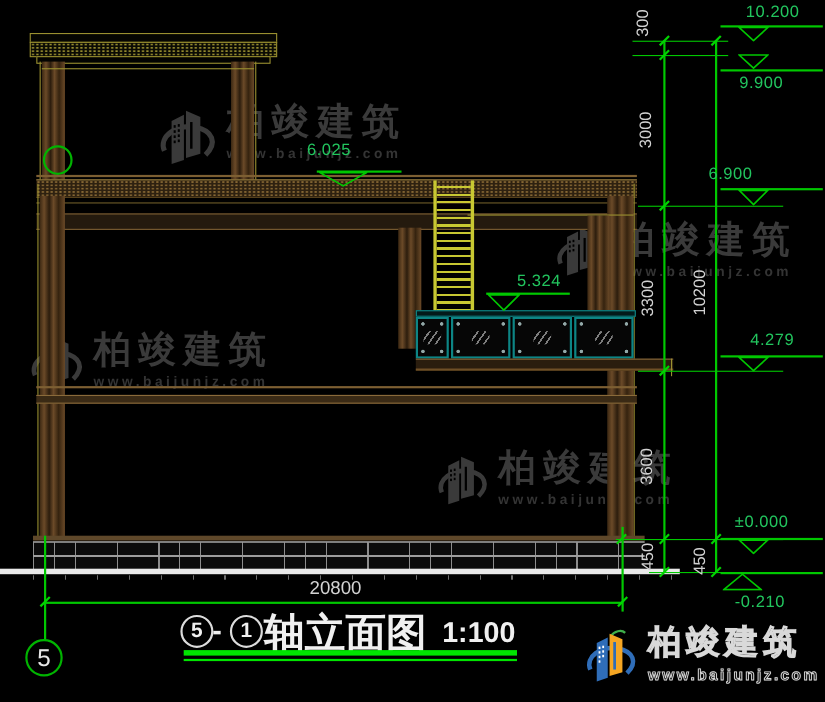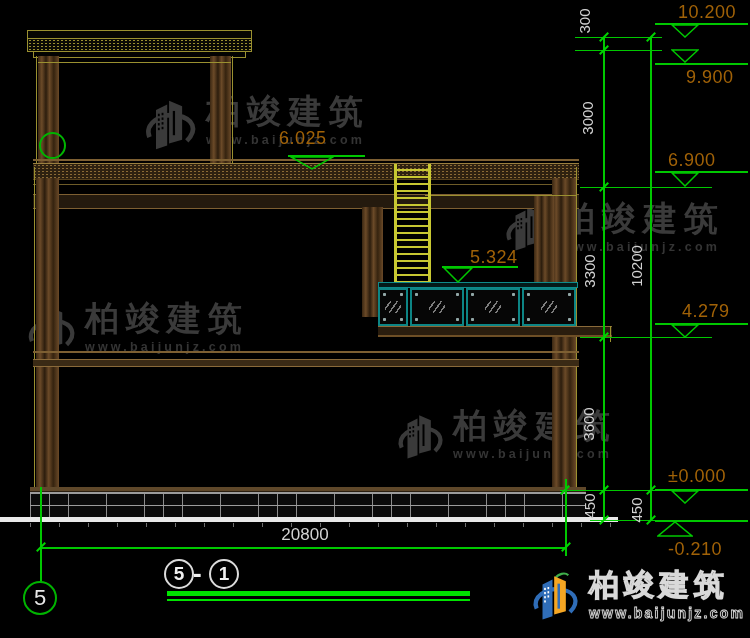--- a/index.html
+++ b/index.html
@@ -4,21 +4,21 @@
 <style>
   html,body{margin:0;padding:0;background:#000;}
   #sheet{position:relative;width:750px;height:638px;background:#000;overflow:hidden;
          font-family:"Liberation Sans",sans-serif;}
   .a{position:absolute;}
   
   .gl{position:absolute;background:#00c800;}
   .tick{position:absolute;width:12px;height:2px;background:#00d400;transform:rotate(-45deg);}
   .vdim{position:absolute;width:46px;height:16px;line-height:16px;text-align:center;
         color:#d2d2d2;font-size:15px;transform:rotate(-90deg);white-space:nowrap;}
-  .lvl{position:absolute;color:#a16207;font-size:18px;letter-spacing:.5px;white-space:nowrap;}
+  .lvl{position:absolute;color:#22c55e;font-size:15px;letter-spacing:.5px;white-space:nowrap;}
   .dimtxt{position:absolute;color:#d2d2d2;font-size:17px;text-align:center;}
   
   .brown{background:linear-gradient(90deg,#3a2712 0%,#6b4a28 18%,#2c1d0d 38%,#6b4a28 55%,#35230f 75%,#6b4a28 100%);}
   .oline{background:#9a9030;}
   .tanline{background:#7d5f32;}
   .stipple-roof{background-color:#0b0b04;
     background-image:radial-gradient(#9a9030 0.8px,transparent 1.3px);
     background-size:4px 3px;border:1px solid #9a9030;}
   .stipple-slab{background-color:#2e2110;
     background-image:radial-gradient(#8a6a35 0.8px,transparent 1.3px);
@@ -226,23 +226,23 @@
   <div class="lvl" style="left:678px;top:2px;">10.200</div>
   <div class="gl" style="left:655px;top:23px;width:93px;height:1.5px;"></div>
   <svg class="a" style="left:671px;top:24px;" width="28" height="14">
       <path d="M1 1 L27 1 L14 13 Z" fill="none" stroke="#00c800" stroke-width="1.5"></path>
     </svg>
 
   <svg class="a" style="left:671px;top:49px;" width="28" height="14">
       <path d="M1 1 L27 1 L14 13 Z" fill="none" stroke="#00c800" stroke-width="1.5"></path>
     </svg>
   <div class="gl" style="left:655px;top:63px;width:93px;height:1.5px;"></div>
-  <div class="lvl" style="left:686px;top:67px;">9.900</div>
-
-  <div class="lvl" style="left:644px;top:150px;margin-left:24px;">6.900</div>
+  <div class="lvl" style="left:672px;top:67px;">9.900</div>
+
+  <div class="lvl" style="left:644px;top:150px;">6.900</div>
   <div class="gl" style="left:655px;top:171px;width:93px;height:1.5px;"></div>
   <svg class="a" style="left:671px;top:172px;" width="28" height="15">
       <path d="M1 1 L27 1 L14 14 Z" fill="none" stroke="#00c800" stroke-width="1.5"></path>
     </svg>
 
   <div class="lvl" style="left:682px;top:301px;">4.279</div>
   <div class="gl" style="left:655px;top:323px;width:93px;height:1.5px;"></div>
   <svg class="a" style="left:671px;top:324px;" width="28" height="14">
       <path d="M1 1 L27 1 L14 13 Z" fill="none" stroke="#00c800" stroke-width="1.5"></path>
     </svg>
@@ -275,20 +275,22 @@
   <div class="gl" style="left:565px;top:479px;width:1.5px;height:77px;"></div>
   <div class="gl" style="left:40px;top:547px;width:526px;height:1.5px;"></div>
   <div class="tick" style="left:35px;top:546px;"></div>
   <div class="tick" style="left:560px;top:546px;"></div>
   <div class="dimtxt" style="left:270px;top:525px;width:70px;">20800</div>
   <div class="circ" style="left:23px;top:581px;width:30px;height:30px;border-color:#00b400;font-size:22px;font-weight:500;color:#e8e8e8;">5</div>
 
   <div class="circ" style="left:164px;top:559px;width:26px;height:26px;font-size:19px;">5</div>
   <div class="ttl" style="left:193px;top:558px;font-size:26px;">-</div>
   <div class="circ" style="left:209px;top:559px;width:26px;height:26px;font-size:19px;">1</div>
+  <div class="ttl" style="left:240px;top:551px;font-size:37px;">轴立面图</div>
+  <div class="ttl" style="left:402px;top:560px;font-size:26px;">1:100</div>
   <div class="a" style="left:167px;top:591px;width:303px;height:5px;background:#00e400;"></div>
   <div class="a" style="left:167px;top:599px;width:303px;height:2px;background:#00e400;"></div>
 
   <div class="a" style="left:530px;top:570px;display:flex;align-items:flex-start;gap:9px;">
     <span>
       <svg width="50" height="54" viewBox="0 0 60 64">
         <path d="M8 46 C2 32 20 20 38 23 C55 26 60 38 48 50" fill="none" stroke="#2f6db8" stroke-width="5"></path>
         <path d="M30 10 C34 4 42 2 46 6" fill="none" stroke="#3fae4a" stroke-width="2.5"></path>
         <path d="M15 17 L27 11 L27 55 L15 59 Z" fill="#2f6db8"></path>
         <path d="M29 7 L43 13 L43 49 L29 53 Z" fill="#f5a623"></path>

